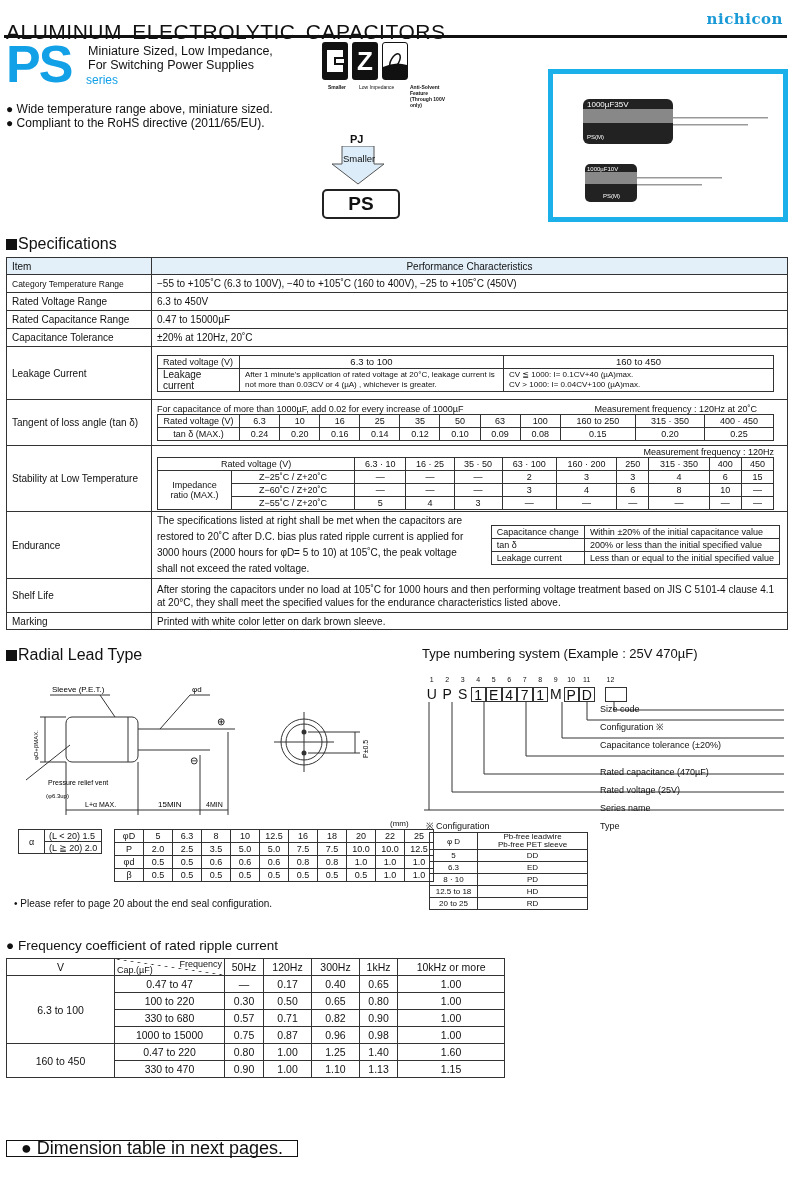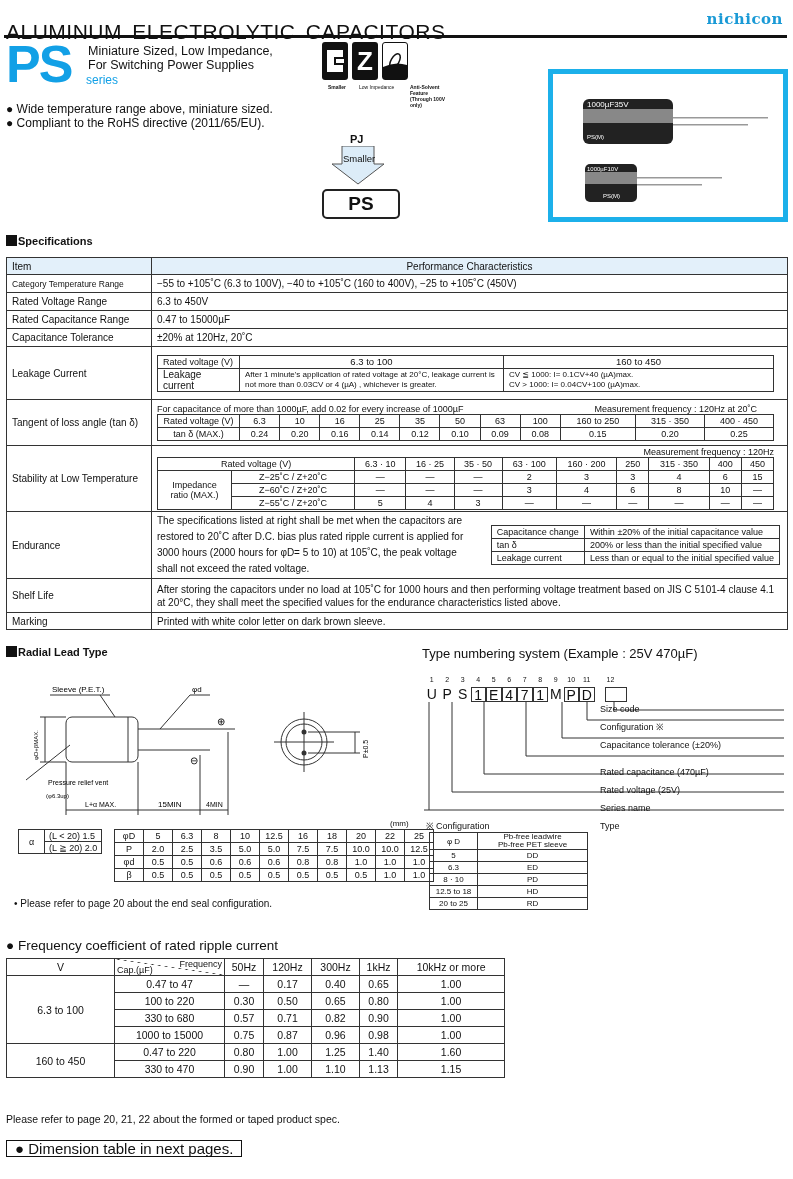--- a/index.html
+++ b/index.html
@@ -13,21 +13,21 @@
 #series{left:86px;top:73px;font-size:12px;color:#12a0e6}
 .bul{font-size:12px;line-height:14px}
 #bullets{left:6px;top:102px}
 .icons{left:322px;top:42px;display:flex;gap:4px}
 .ic{width:26px;height:38px;background:#111;border-radius:3px;color:#fff;font-weight:bold;font-size:26px;text-align:center;line-height:38px}
 .ic-lbl{position:absolute;font-size:5px;line-height:6px;font-weight:bold}
 #pj{left:350px;top:133px;font-size:11px;font-weight:bold}
 #arrow{left:330px;top:146px;width:56px;height:40px}
 #ps-box{left:322px;top:189px;width:78px;height:30px;border:2px solid #222;border-radius:5px;text-align:center;font-weight:bold;font-size:19px;line-height:26px}
 #photo{left:548px;top:69px;width:240px;height:153px;border:5px solid #1cb0ea;background:#fff}
-h3{font-weight:bold;font-size:11px}
+h3{font-weight:normal;font-size:16px}
 .sec-sq{display:inline-block;width:11px;height:11px;background:#111;margin-right:1px;vertical-align:-1px}
 table{border-collapse:collapse}
 #spec{left:6px;top:257px;width:782px;font-size:10px}
 #spec td,#spec th{border:1px solid #333;padding:0 5px;vertical-align:middle}
 #spec th{background:#e3f0fa;font-weight:normal;text-align:left;height:17px}
 #spec td.lab{width:145px}
 .inner{font-size:9px}
 .inner td{border:1px solid #333;padding:0 3px;text-align:center;height:13px}
 .small{font-size:8px;line-height:10px}
 #radial-title{left:6px;top:646px}
@@ -38,21 +38,21 @@
 #dims td{border:1px solid #333;width:29px;text-align:center;height:13px}
 #mm{left:390px;top:819px;font-size:8px}
 #endseal{left:14px;top:898px;font-size:10px}
 #cfg-title{left:426px;top:819px;font-size:9px}
 #cfg{left:429px;top:832px;font-size:8px}
 #cfg td{border:1px solid #333;text-align:center;height:12px}
 #freq-title{left:6px;top:938px;font-size:13.5px}
 #freq{left:6px;top:958px;width:499px;font-size:10.5px}
 #freq td{border:1px solid #333;text-align:center;height:17px}
 #notes{left:6px;top:1113px;font-size:10.5px;line-height:13px}
-#dimbox{left:6px;top:1140px;border:1px solid #111;padding:0 8px;font-size:15px;line-height:15px}
+#dimbox{left:6px;top:1140px;border:1px solid #111;padding:0 14px;font-size:18px;line-height:15px}
 .tn{font-size:9px}
 </style>
 </head>
 <body>
 
 <div id="hdr-title" class="abs">ALUMINUM ELECTROLYTIC CAPACITORS</div>
 <div id="logo" class="abs">nichicon</div>
 <div id="hdr-rule" class="abs"></div>
 
 <div id="ps-big" class="abs">PS</div>
@@ -555,15 +555,14 @@
         <td>0.90</td>
         <td>1.00</td>
         <td>1.10</td>
         <td>1.13</td>
         <td>1.15</td>
       </tr>
     </tbody>
   </table>
 
 <div id="notes" class="abs">
- <div>Please refer to page 20, 21, 22 about the formed or taped product spec.</div>
 </div>
 <div id="dimbox" class="abs">● Dimension table in next pages.</div>
 
 </body></html>

